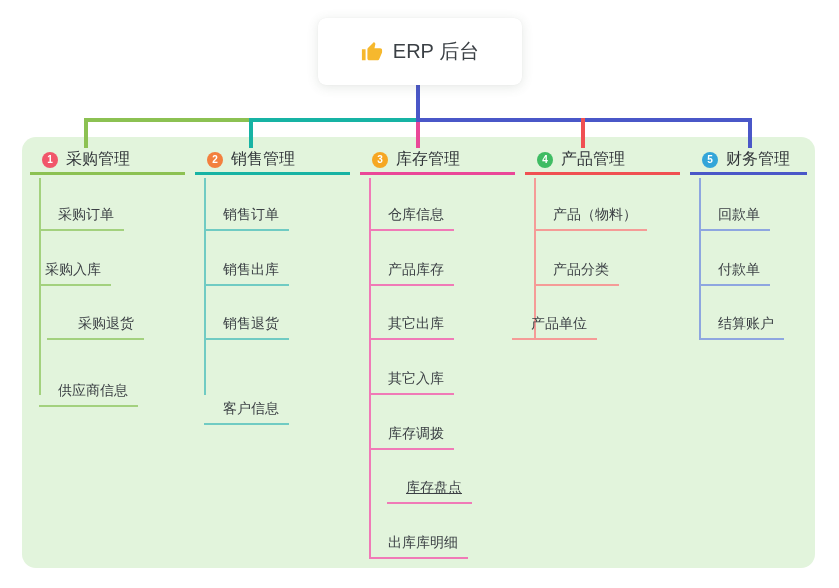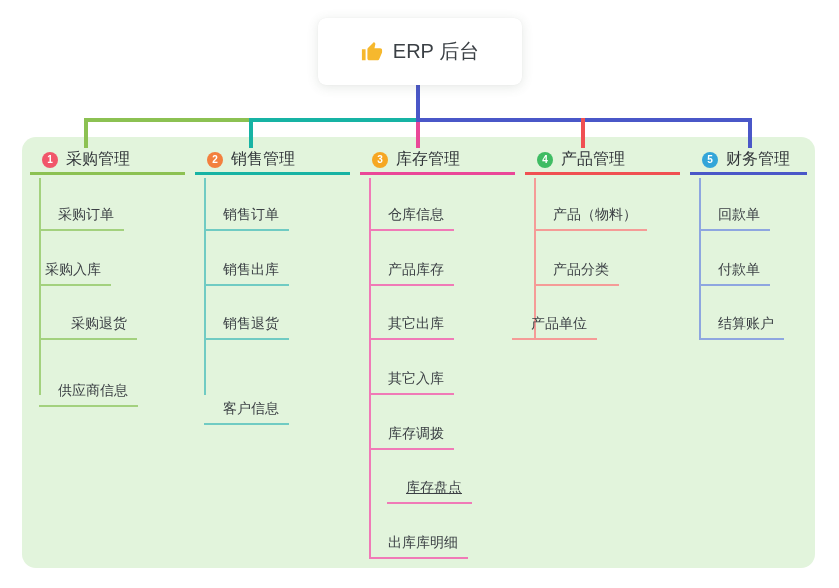--- a/index.html
+++ b/index.html
@@ -66,21 +66,21 @@
       <div class="line" style="left: 534px; top: 178px; width: 2px; height: 162px; background: rgb(245, 155, 151);"></div>
       <div class="line" style="left: 699px; top: 178px; width: 2px; height: 162px; background: rgb(142, 166, 224);"></div>
     </div>
   <div id="branches">
       <div class="branch-header" style="left: 30px; width: 155px; border-bottom: 3px solid rgb(140, 193, 82);">
         <span class="badge" style="background: rgb(241, 86, 106);">1</span>
         <span class="btitle">采购管理</span>
       </div>
       <div class="child" style="left: 39px; top: 206px; border-bottom: 2px solid rgb(163, 209, 126);">采购订单</div>
       <div class="child" style="left: 39px; top: 261px; border-bottom: 2px solid rgb(163, 209, 126); padding-left: 6px;">采购入库</div>
-      <div class="child" style="left: 40px; top: 315px; border-bottom: 2px solid rgb(163, 209, 126); padding-left: 31px;">采购退货</div>
+      <div class="child" style="left: 47px; top: 315px; border-bottom: 2px solid rgb(163, 209, 126); padding-left: 31px;">采购退货</div>
       <div class="child" style="left: 39px; top: 382px; border-bottom: 2px solid rgb(163, 209, 126);">供应商信息</div>
       <div class="branch-header" style="left: 195px; width: 155px; border-bottom: 3px solid rgb(23, 179, 164);">
         <span class="badge" style="background: rgb(243, 128, 62);">2</span>
         <span class="btitle">销售管理</span>
       </div>
       <div class="child" style="left: 204px; top: 206px; border-bottom: 2px solid rgb(112, 203, 195);">销售订单</div>
       <div class="child" style="left: 204px; top: 261px; border-bottom: 2px solid rgb(112, 203, 195);">销售出库</div>
       <div class="child" style="left: 204px; top: 315px; border-bottom: 2px solid rgb(112, 203, 195);">销售退货</div>
       <div class="child" style="left: 204px; top: 370px; border-bottom: 2px solid rgb(112, 203, 195); margin-top: 30px;">客户信息</div>
       <div class="branch-header" style="left: 360px; width: 155px; border-bottom: 3px solid rgb(234, 71, 152);">

